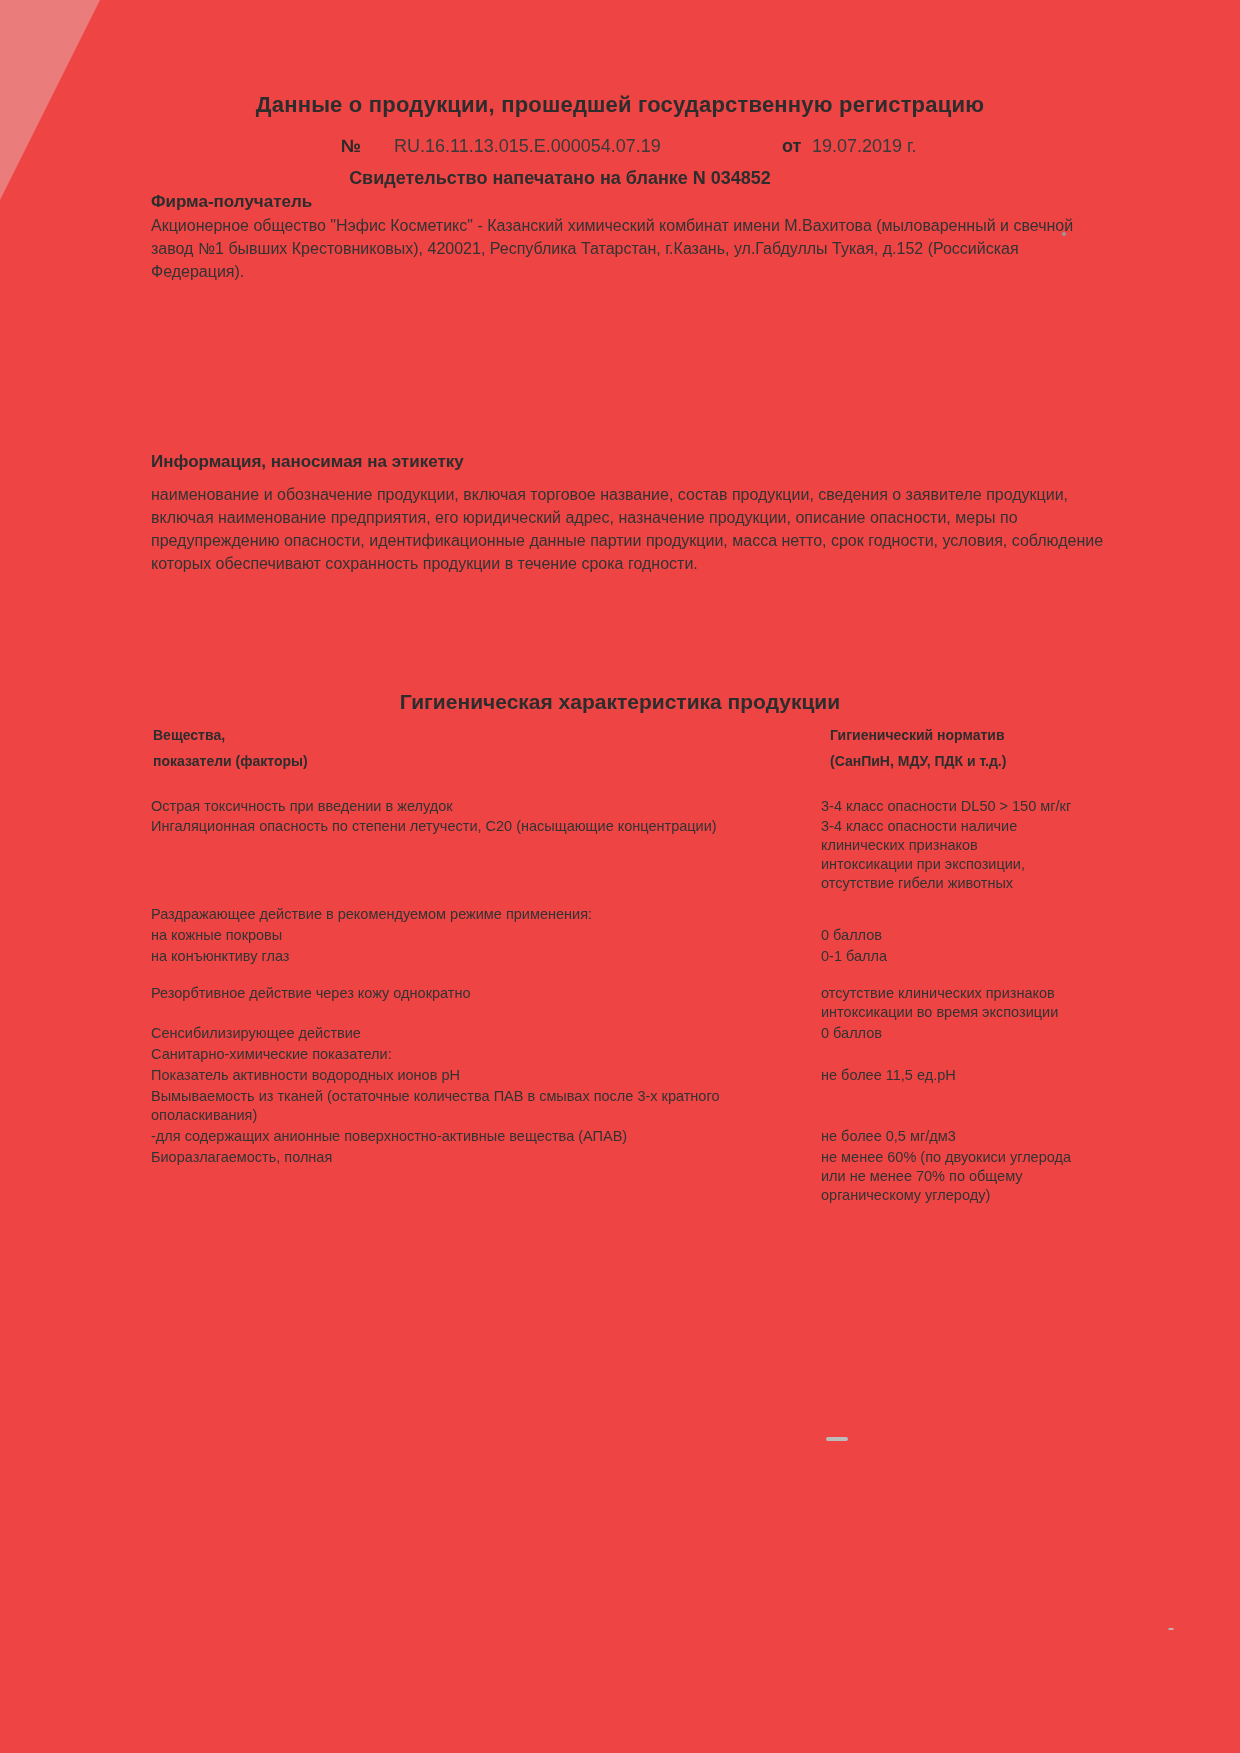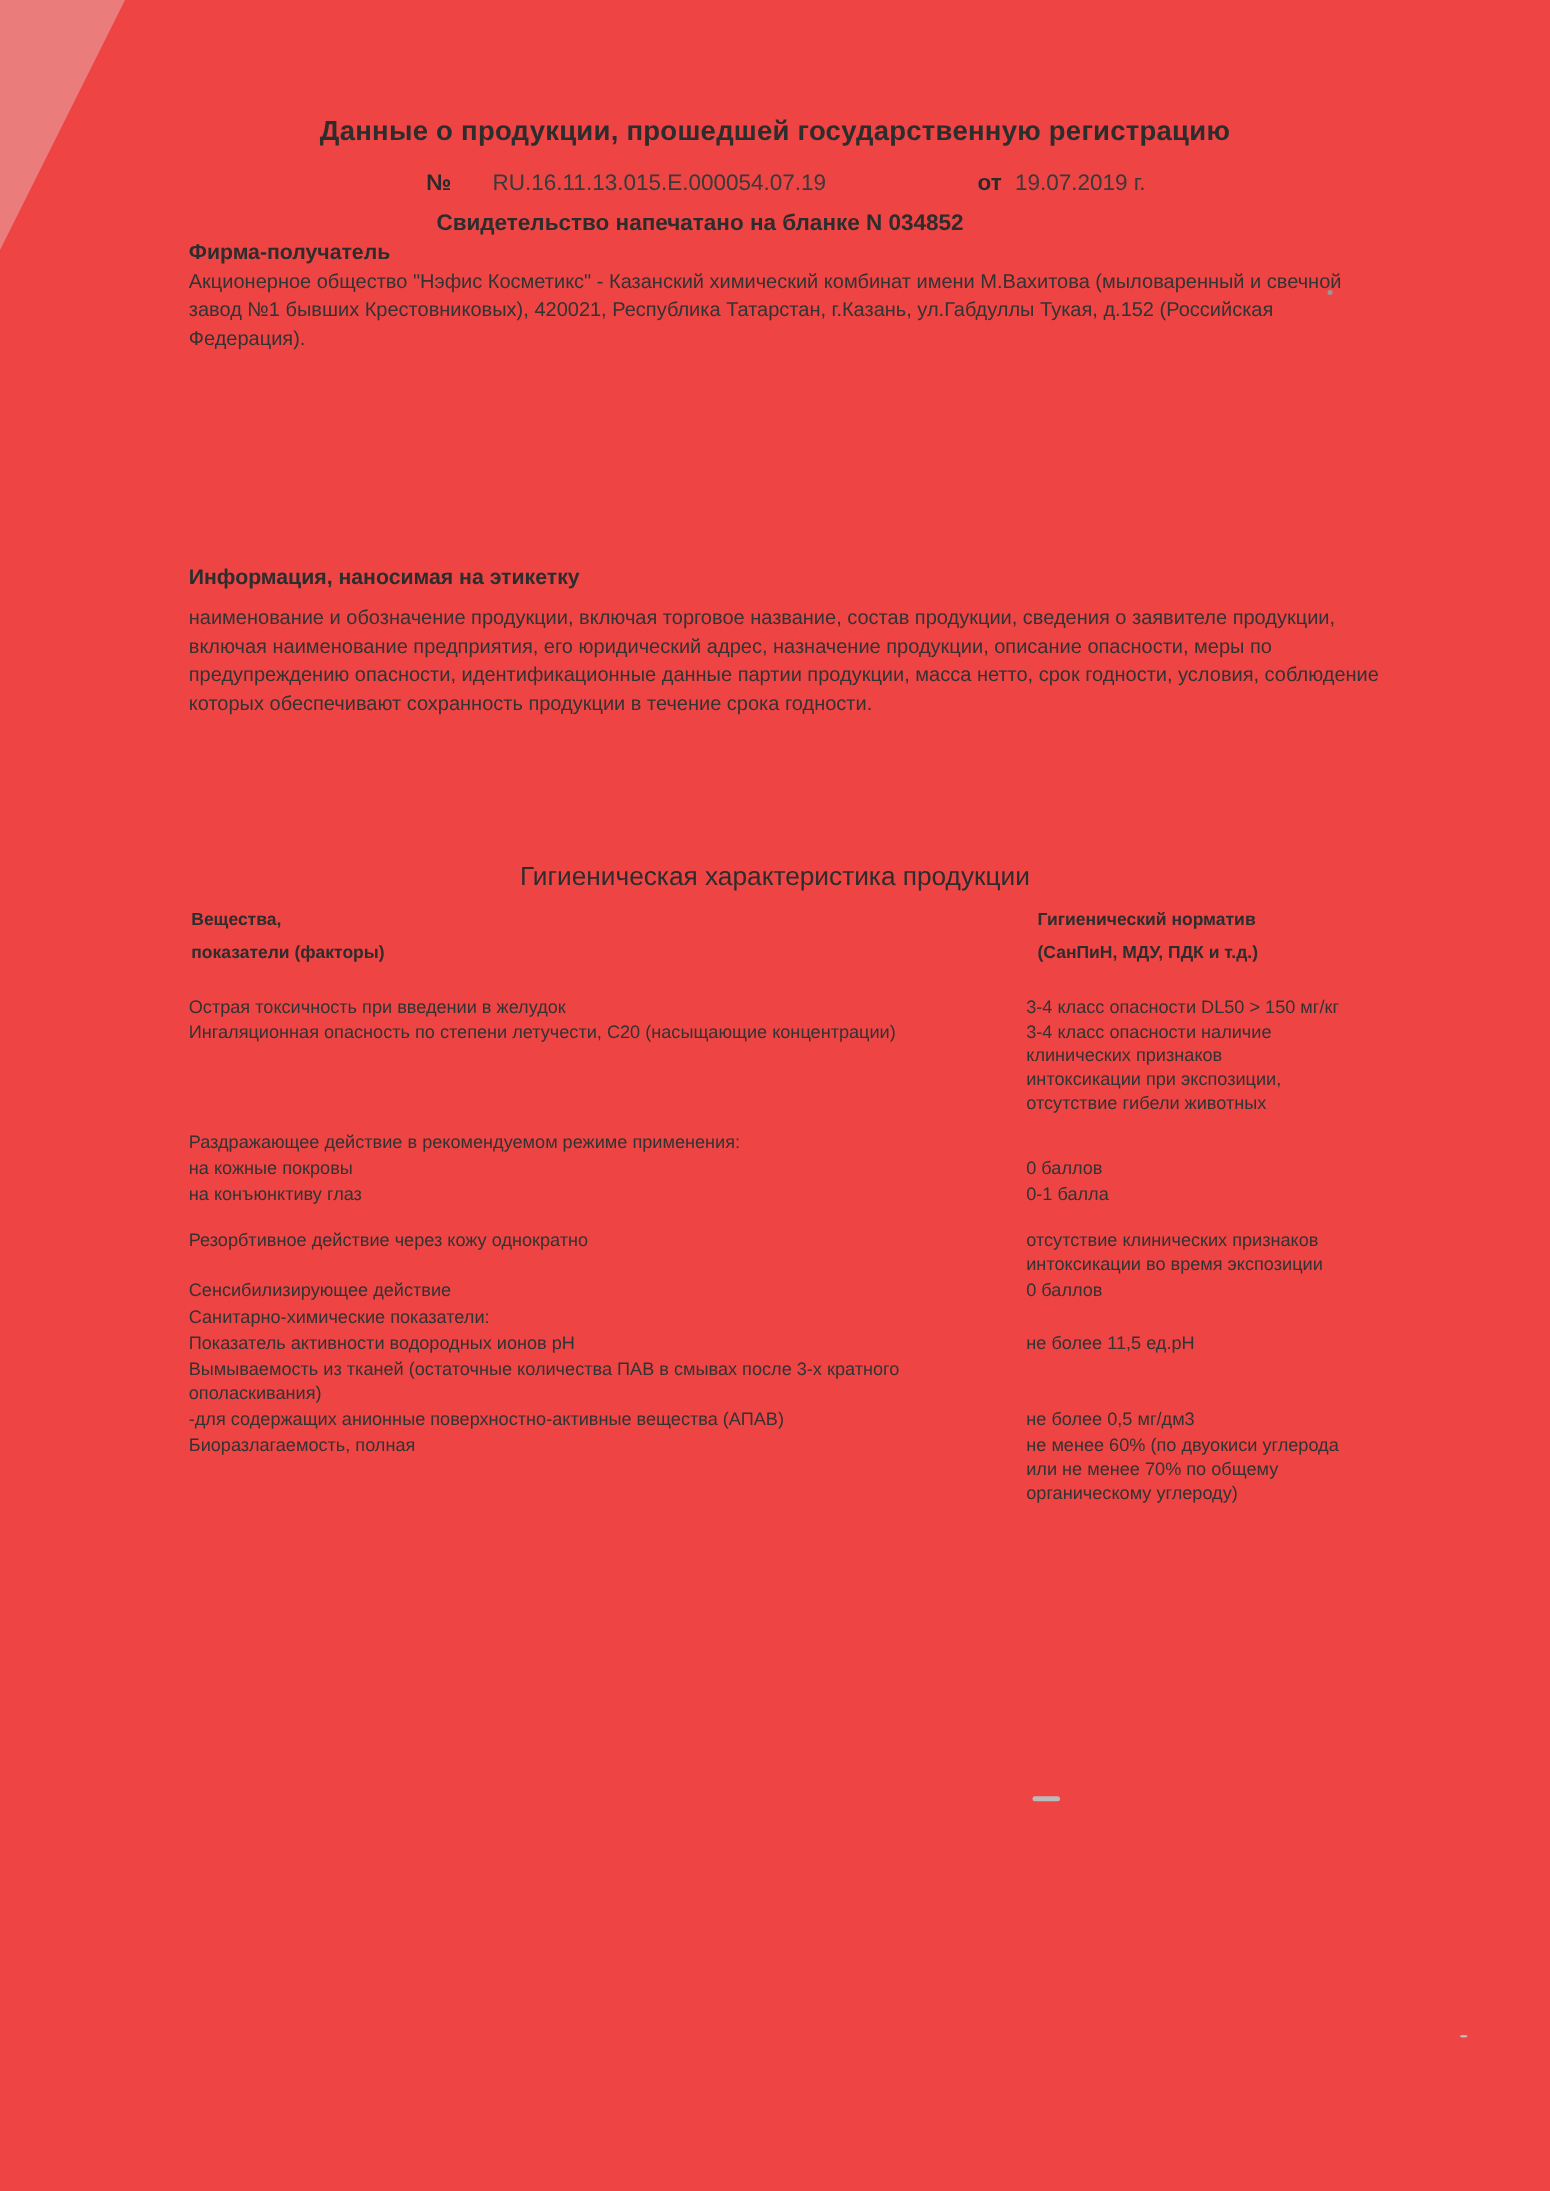--- a/index.html
+++ b/index.html
@@ -15,21 +15,21 @@
     .numline .rn { position: absolute; left: 394px; font-weight: normal; color: #3a3a3a; }
     .numline .ot { position: absolute; left: 782px; font-weight: bold; }
     .numline .dt { position: absolute; left: 812px; color: #3a3a3a; }
     .blank { top: 168px; left: 0; width: 1056px; text-align: center; font-size: 18px; font-weight: bold; color: #2d2d2d; margin-left: 32px; }
     .h2 { font-size: 17px; font-weight: bold; color: #2d2d2d; }
     .para { font-size: 16px; line-height: 23px; color: #333; }
     .firm-h { top: 192px; left: 151px; }
     .firm-p { top: 214px; left: 151px; width: 930px; }
     .info-h { top: 452px; left: 151px; }
     .info-p { top: 483px; left: 151px; width: 960px; }
-    .hyg-title { top: 690px; left: 0; width: 1240px; text-align: center; font-size: 21px; font-weight: normal; color: #2d2d2d; }
+    .hyg-title { top: 690px; left: 0; width: 1240px; text-align: center; font-size: 21px; font-weight: bold; color: #2d2d2d; }
     .col-h { font-size: 14px; font-weight: bold; line-height: 26px; color: #2d2d2d; }
     .col-h-left { top: 722px; left: 153px; }
     .col-h-right { top: 722px; left: 830px; }
     .rows { top: 795px; left: 151px; width: 960px; }
     .row { display: flex; font-size: 14.5px; line-height: 19px; color: #333; }
     .row .l { width: 670px; }
     .row .r { width: 290px; }
     .speck { position: absolute; background: #999; border-radius: 50%; }
   </style>
 </head>

